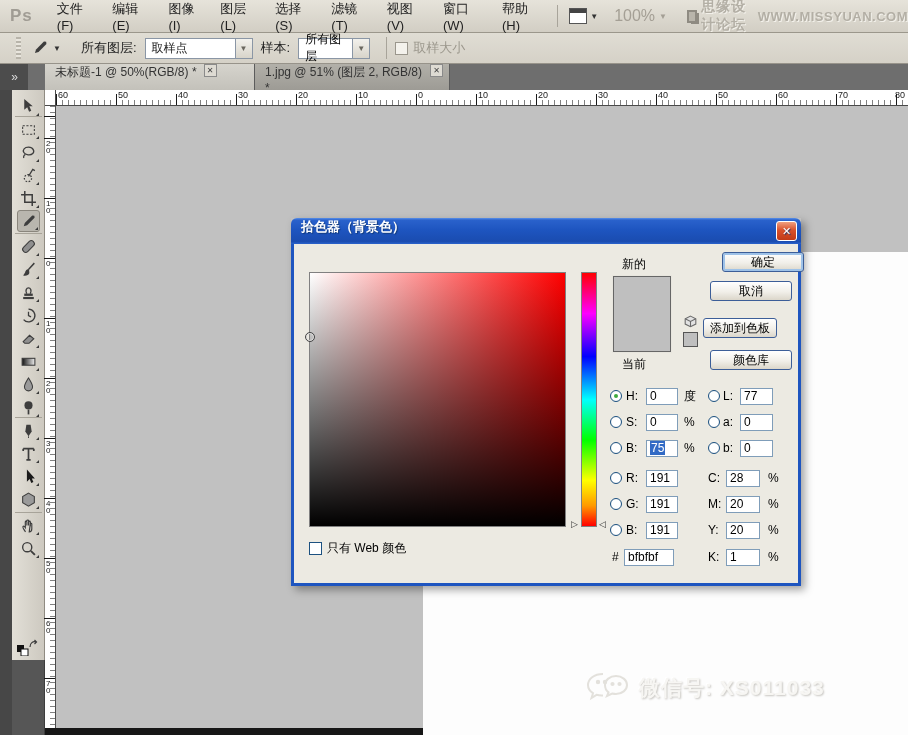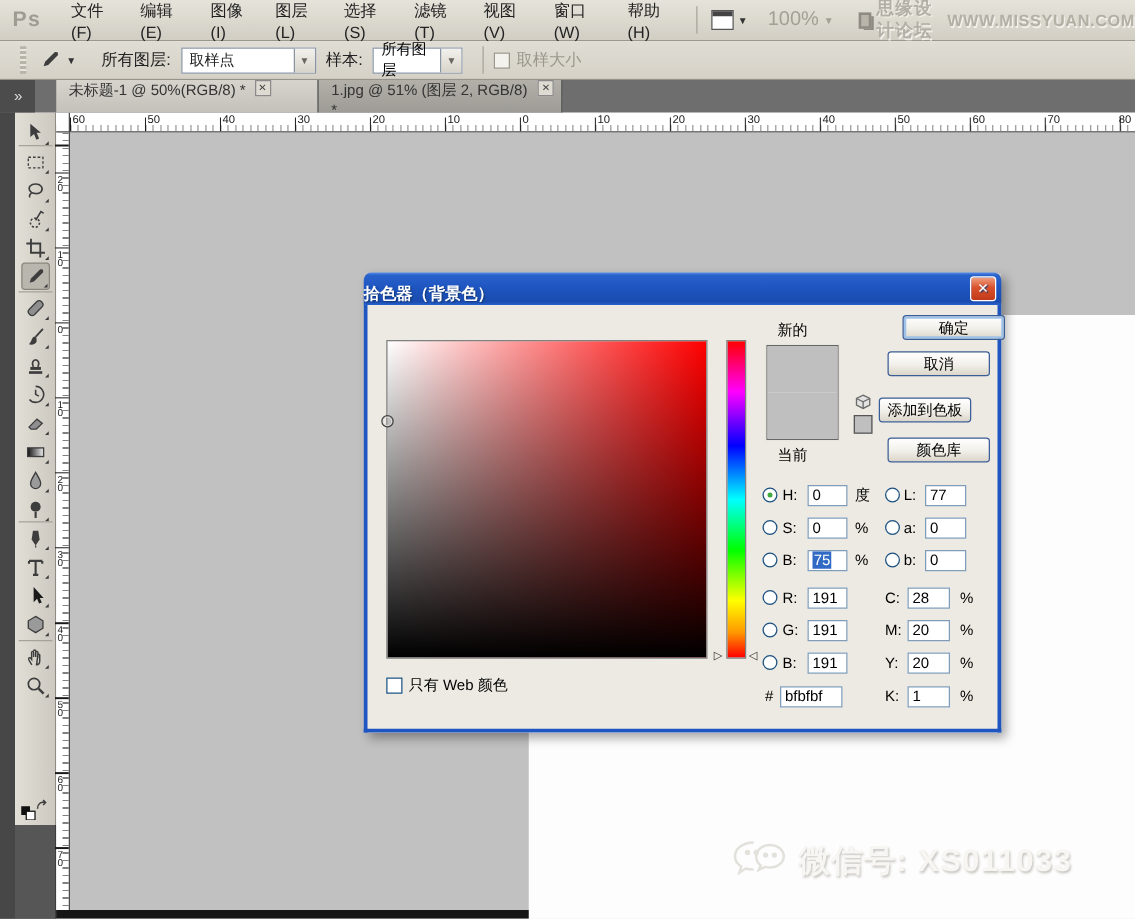--- a/index.html
+++ b/index.html
@@ -65,21 +65,21 @@
   .tool svg{width:17px;height:17px}
   .tool::after{content:"";position:absolute;right:1px;bottom:1px;border-left:3px solid transparent;border-bottom:3px solid #3a3a3a}
   .tool.sel{background:#b9b6ae;border:1px solid #8a867d;border-radius:3px}
   .tsep{position:absolute;left:3px;width:27px;height:1px;background:#a7a399}
   .fgbg{position:absolute;left:3px;top:570px;width:28px;height:30px}
   .fg-sq{position:absolute;left:0;top:0;width:17px;height:15px;background:#383838;border:1px solid #222;z-index:2}
   .bg-sq{position:absolute;left:9px;top:12px;width:17px;height:15px;background:#c6c6c6;border:2px solid #fff;outline:1px solid #777;z-index:1}
 
   
   .dialog{left:291px;top:218px;width:510px;height:368px;z-index:50;box-shadow:4px 4px 8px rgba(0,0,0,.35)}
-  .dlg-title{position:absolute;left:0;top:0;width:100%;height:26px;border-radius:6px 6px 0 0;background:linear-gradient(#5a90e8 0%,#2a62cc 8%,#1e55c0 45%,#1a4cb0 90%,#2a62cc 100%);display:flex;align-items:flex-end;color:#fff;font-weight:bold;font-size:13px;padding-left:0;text-shadow:1px 1px 1px #123a7a}
+  .dlg-title{position:absolute;left:0;top:0;width:100%;height:26px;border-radius:6px 6px 0 0;background:linear-gradient(#5a90e8 0%,#2a62cc 8%,#1e55c0 45%,#1a4cb0 90%,#2a62cc 100%);display:flex;align-items:flex-start;color:#fff;font-weight:bold;font-size:13px;padding-left:10px;text-shadow:1px 1px 1px #123a7a}
   .dlg-close{position:absolute;right:4px;top:3px;width:21px;height:20px;border:1px solid #fff;border-radius:3px;background:linear-gradient(#f0a080,#d9512c 45%,#c23a18);color:#fff;font-size:11px;font-weight:bold;text-align:center;line-height:18px}
   .dlg-body{position:absolute;left:0;top:26px;width:100%;height:342px;background:#eceae2;border:3px solid #1e55c0;border-top:none;font-size:12px;color:#000}
   .sv-field{position:absolute;left:15px;top:28px;width:257px;height:255px;border:1px solid #808080;background:linear-gradient(to top,#000,rgba(0,0,0,0)),linear-gradient(to right,#fff,#f00)}
   .sv-marker{position:absolute;left:-5px;top:59px;width:10px;height:10px;border:1px solid #444;border-radius:50%;box-shadow:0 0 0 1px #ddd inset}
   .hue-strip{position:absolute;left:287px;top:28px;width:16px;height:255px;border:1px solid #808080;background:linear-gradient(#f00 0%,#f0f 16%,#00f 33%,#0ff 50%,#0f0 66%,#ff0 82%,#f90 92%,#f00 100%)}
   .hue-arrow{position:absolute;font-size:9px;color:#333;line-height:9px}
   .swatch-label{position:absolute;font-size:12px;color:#000}
   .nc-swatch{position:absolute;left:319px;top:32px;width:58px;height:76px;border:1px solid #666;outline:1px solid #e8e6de}
   .nc-new,.nc-cur{position:absolute;left:0;width:100%;height:50%}
   .cube-icon{position:absolute;left:388px;top:70px;width:17px;height:17px}
@@ -90,21 +90,21 @@
   .radio{position:absolute;width:12px;height:12px;border-radius:50%;border:1px solid #1c5180;background:radial-gradient(#fff 55%,#dfe5ec)}
   .radio.sel::after{content:"";position:absolute;left:3px;top:3px;width:4px;height:4px;border-radius:50%;background:#3faa3f}
   .flabel{position:absolute;font-size:12px}
   .nput{position:absolute;width:32px;height:17px;border:1px solid #7f9db9;background:#fff;font-size:12px;line-height:15px;padding-left:3px;overflow:hidden}
   .nput .hl{background:#316ac5;color:#fff;padding:0 1px}
   .unit{position:absolute;font-size:12px}
   .web-cbx{position:absolute;left:15px;top:298px;width:13px;height:13px;border:1px solid #1c5180;background:#fff}
 
   
   .wm-bottom{left:583px;top:662px;width:320px;height:52px;display:flex;align-items:center;z-index:10;color:#f7f6f3;text-shadow:1px 1px 2px #c7c5c0,-1px -1px 1px #fff}
-  .wm-bottom .txt{font-size:25px;font-weight:bold;letter-spacing:1px;white-space:nowrap}
+  .wm-bottom .txt{font-size:21px;font-weight:bold;letter-spacing:1px;white-space:nowrap}
   .wm-bottom svg{width:50px;height:44px;margin-right:6px}
 </style>
 </head>
 <body>
 
 <div class="abs menubar">
   <span class="ps-logo">Ps</span>
   <span class="menu-item">文件(F)</span>
   <span class="menu-item">编辑(E)</span>
   <span class="menu-item">图像(I)</span>

